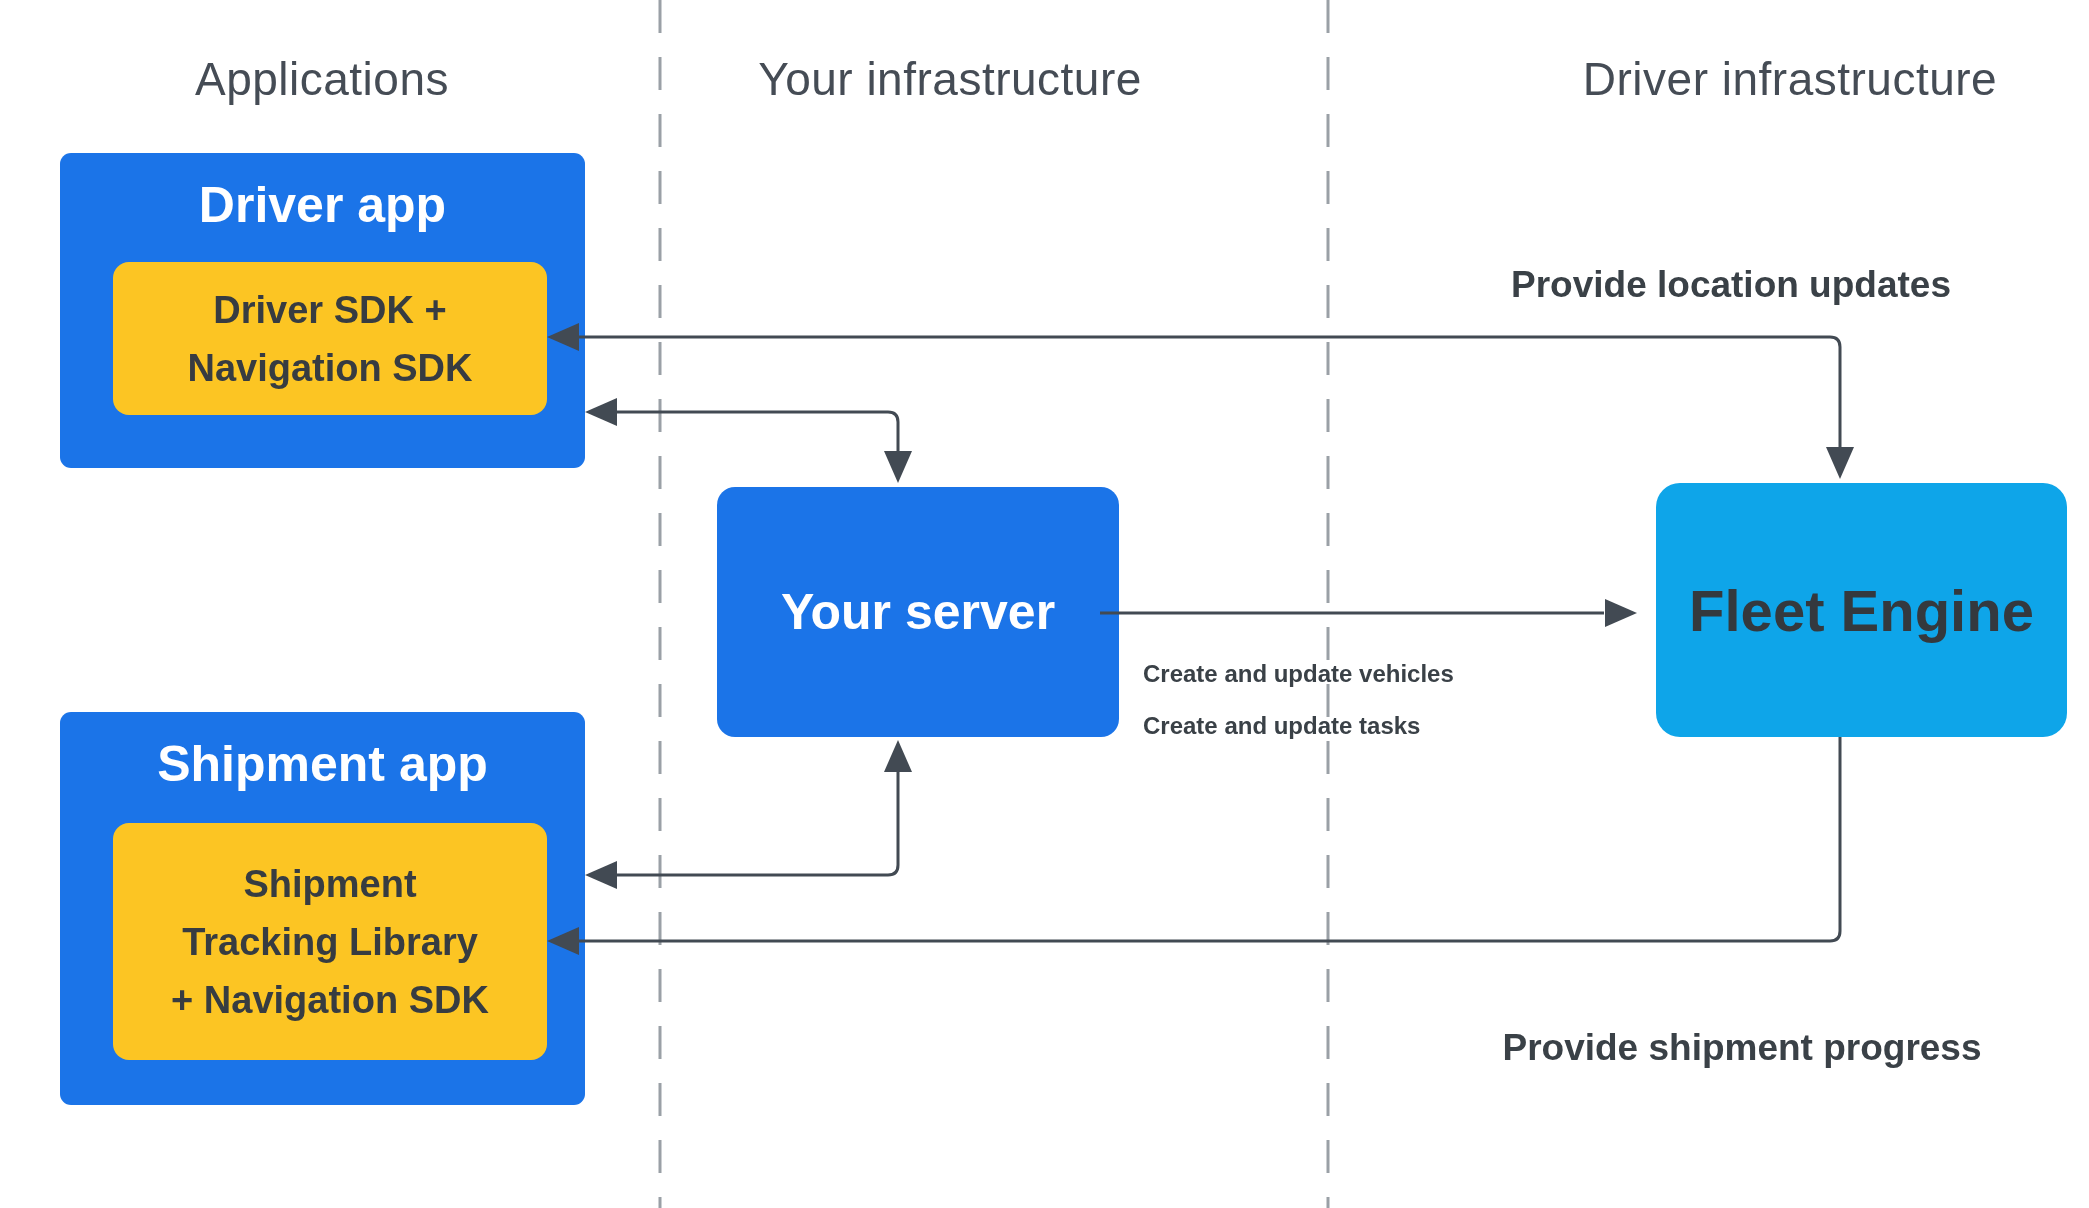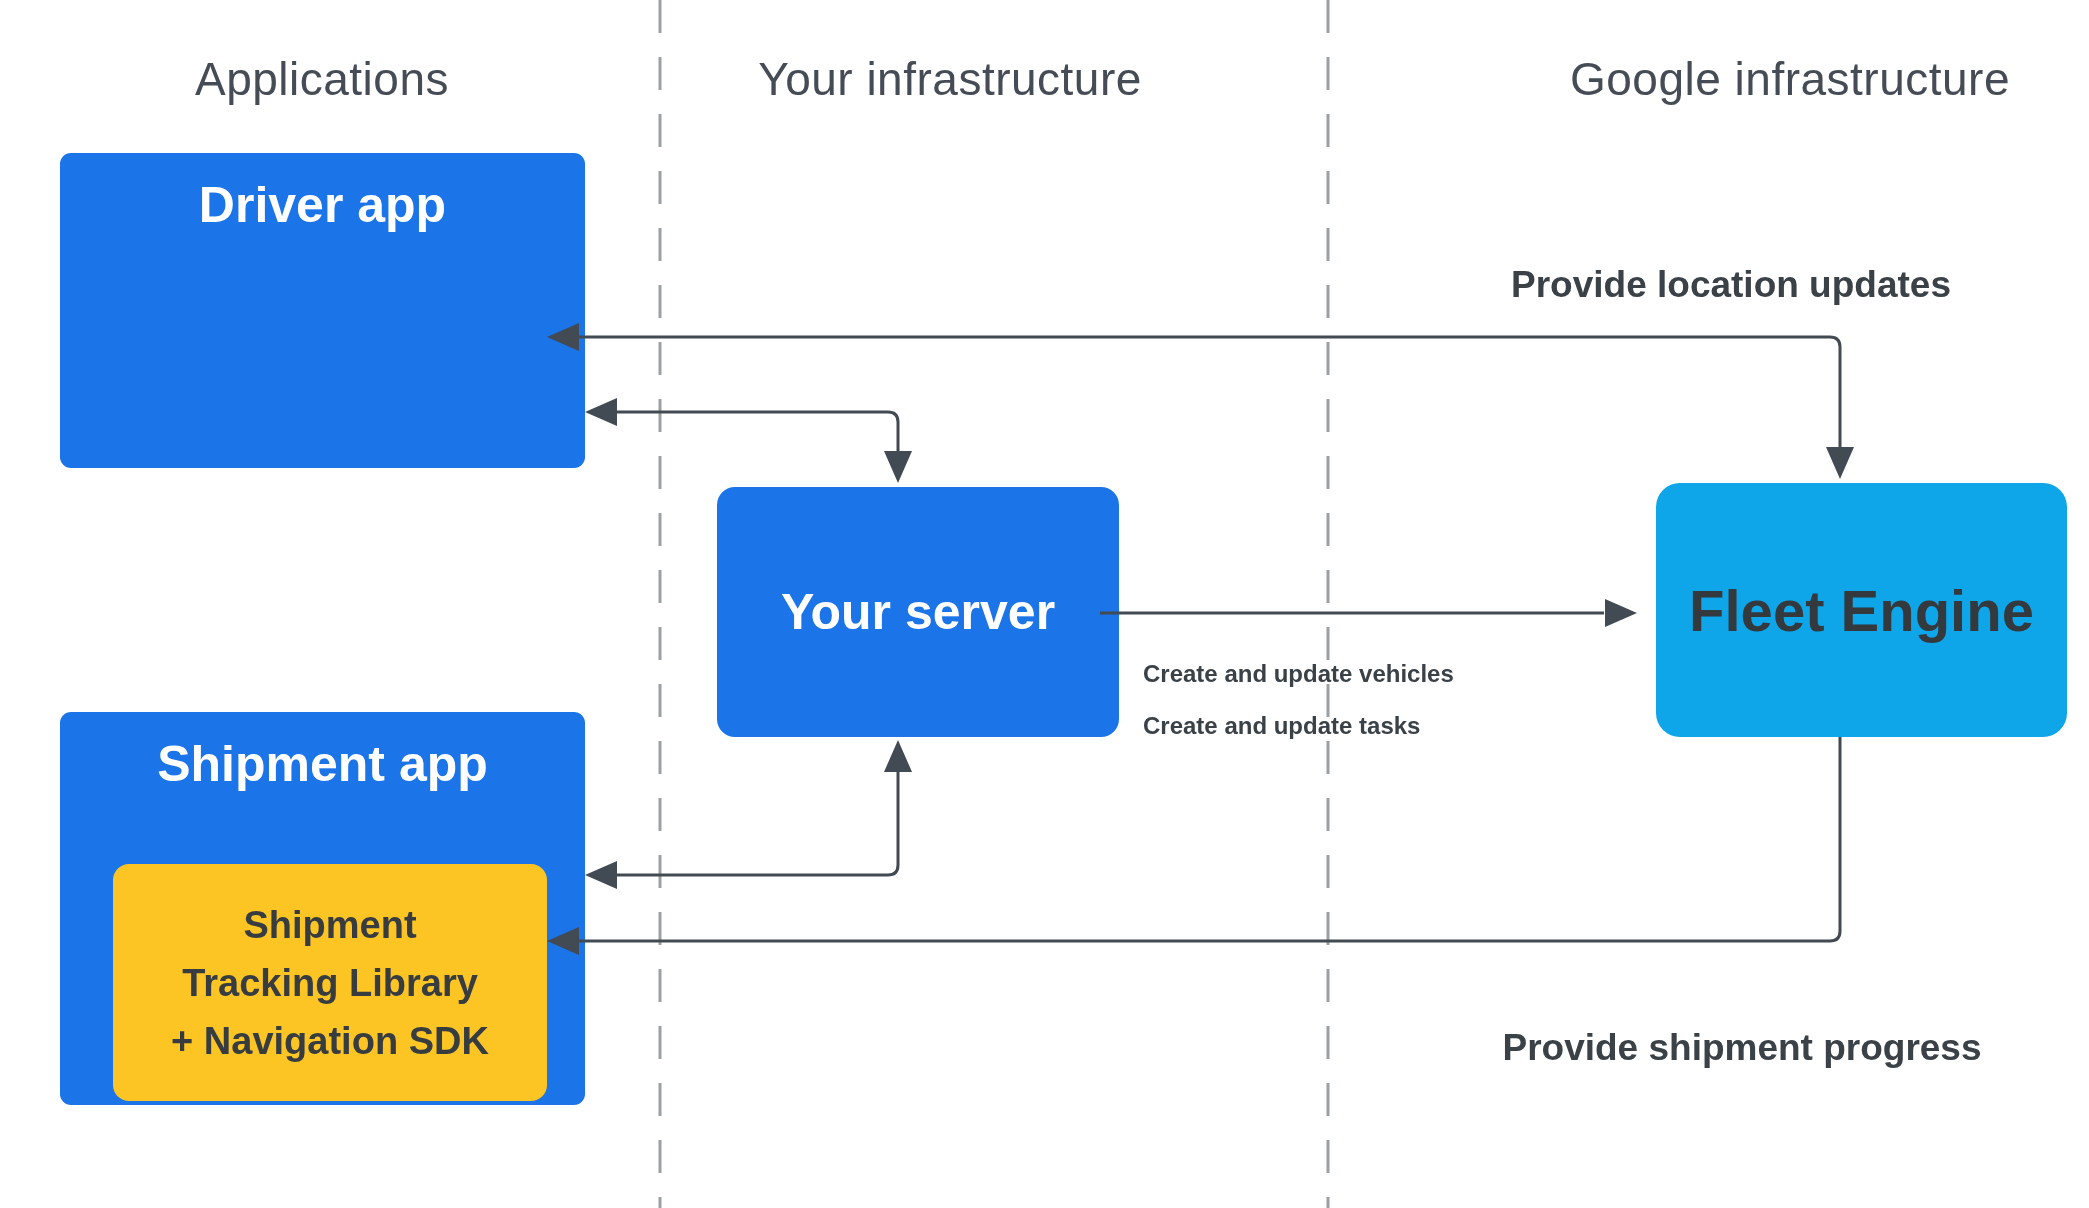--- a/index.html
+++ b/index.html
@@ -96,29 +96,33 @@
   .above { z-index: 10; }
   .under { z-index: 1; }
 </style>
 </head>
 <body>
 
 <div class="canvas">
 
   <div class="col-header" style="left:62px;">Applications</div>
   <div class="col-header" style="left:690px;">Your infrastructure</div>
-  <div class="col-header" style="left:1530px;">Google infrastructure</div>
+  <div class="col-header" style="left:1530px;">Driver infrastructure</div>
 
   <div class="node blue under" style="left:60px; top:153px; width:525px; height:315px;">
     <div class="node-title">Driver app</div>
+    <div class="inner-box" style="top:109px; height:153px;">
+      <div class="inner-text">Driver SDK +
+Navigation SDK</div>
+    </div>
   </div>
 
   <div class="node blue under" style="left:60px; top:712px; width:525px; height:393px;">
     <div class="node-title">Shipment app</div>
-    <div class="inner-box" style="top:111px; height:237px;margin-top:41px;">
+    <div class="inner-box" style="top:111px; height:237px;">
       <div class="inner-text">Shipment
 Tracking Library
 + Navigation SDK</div>
     </div>
   </div>
 
   <div class="node blue center-flex under" style="left:698px; top:487px; width:402px; height:250px; border-radius:18px;">
     <div class="server-title">Your server</div>
   </div>
 

